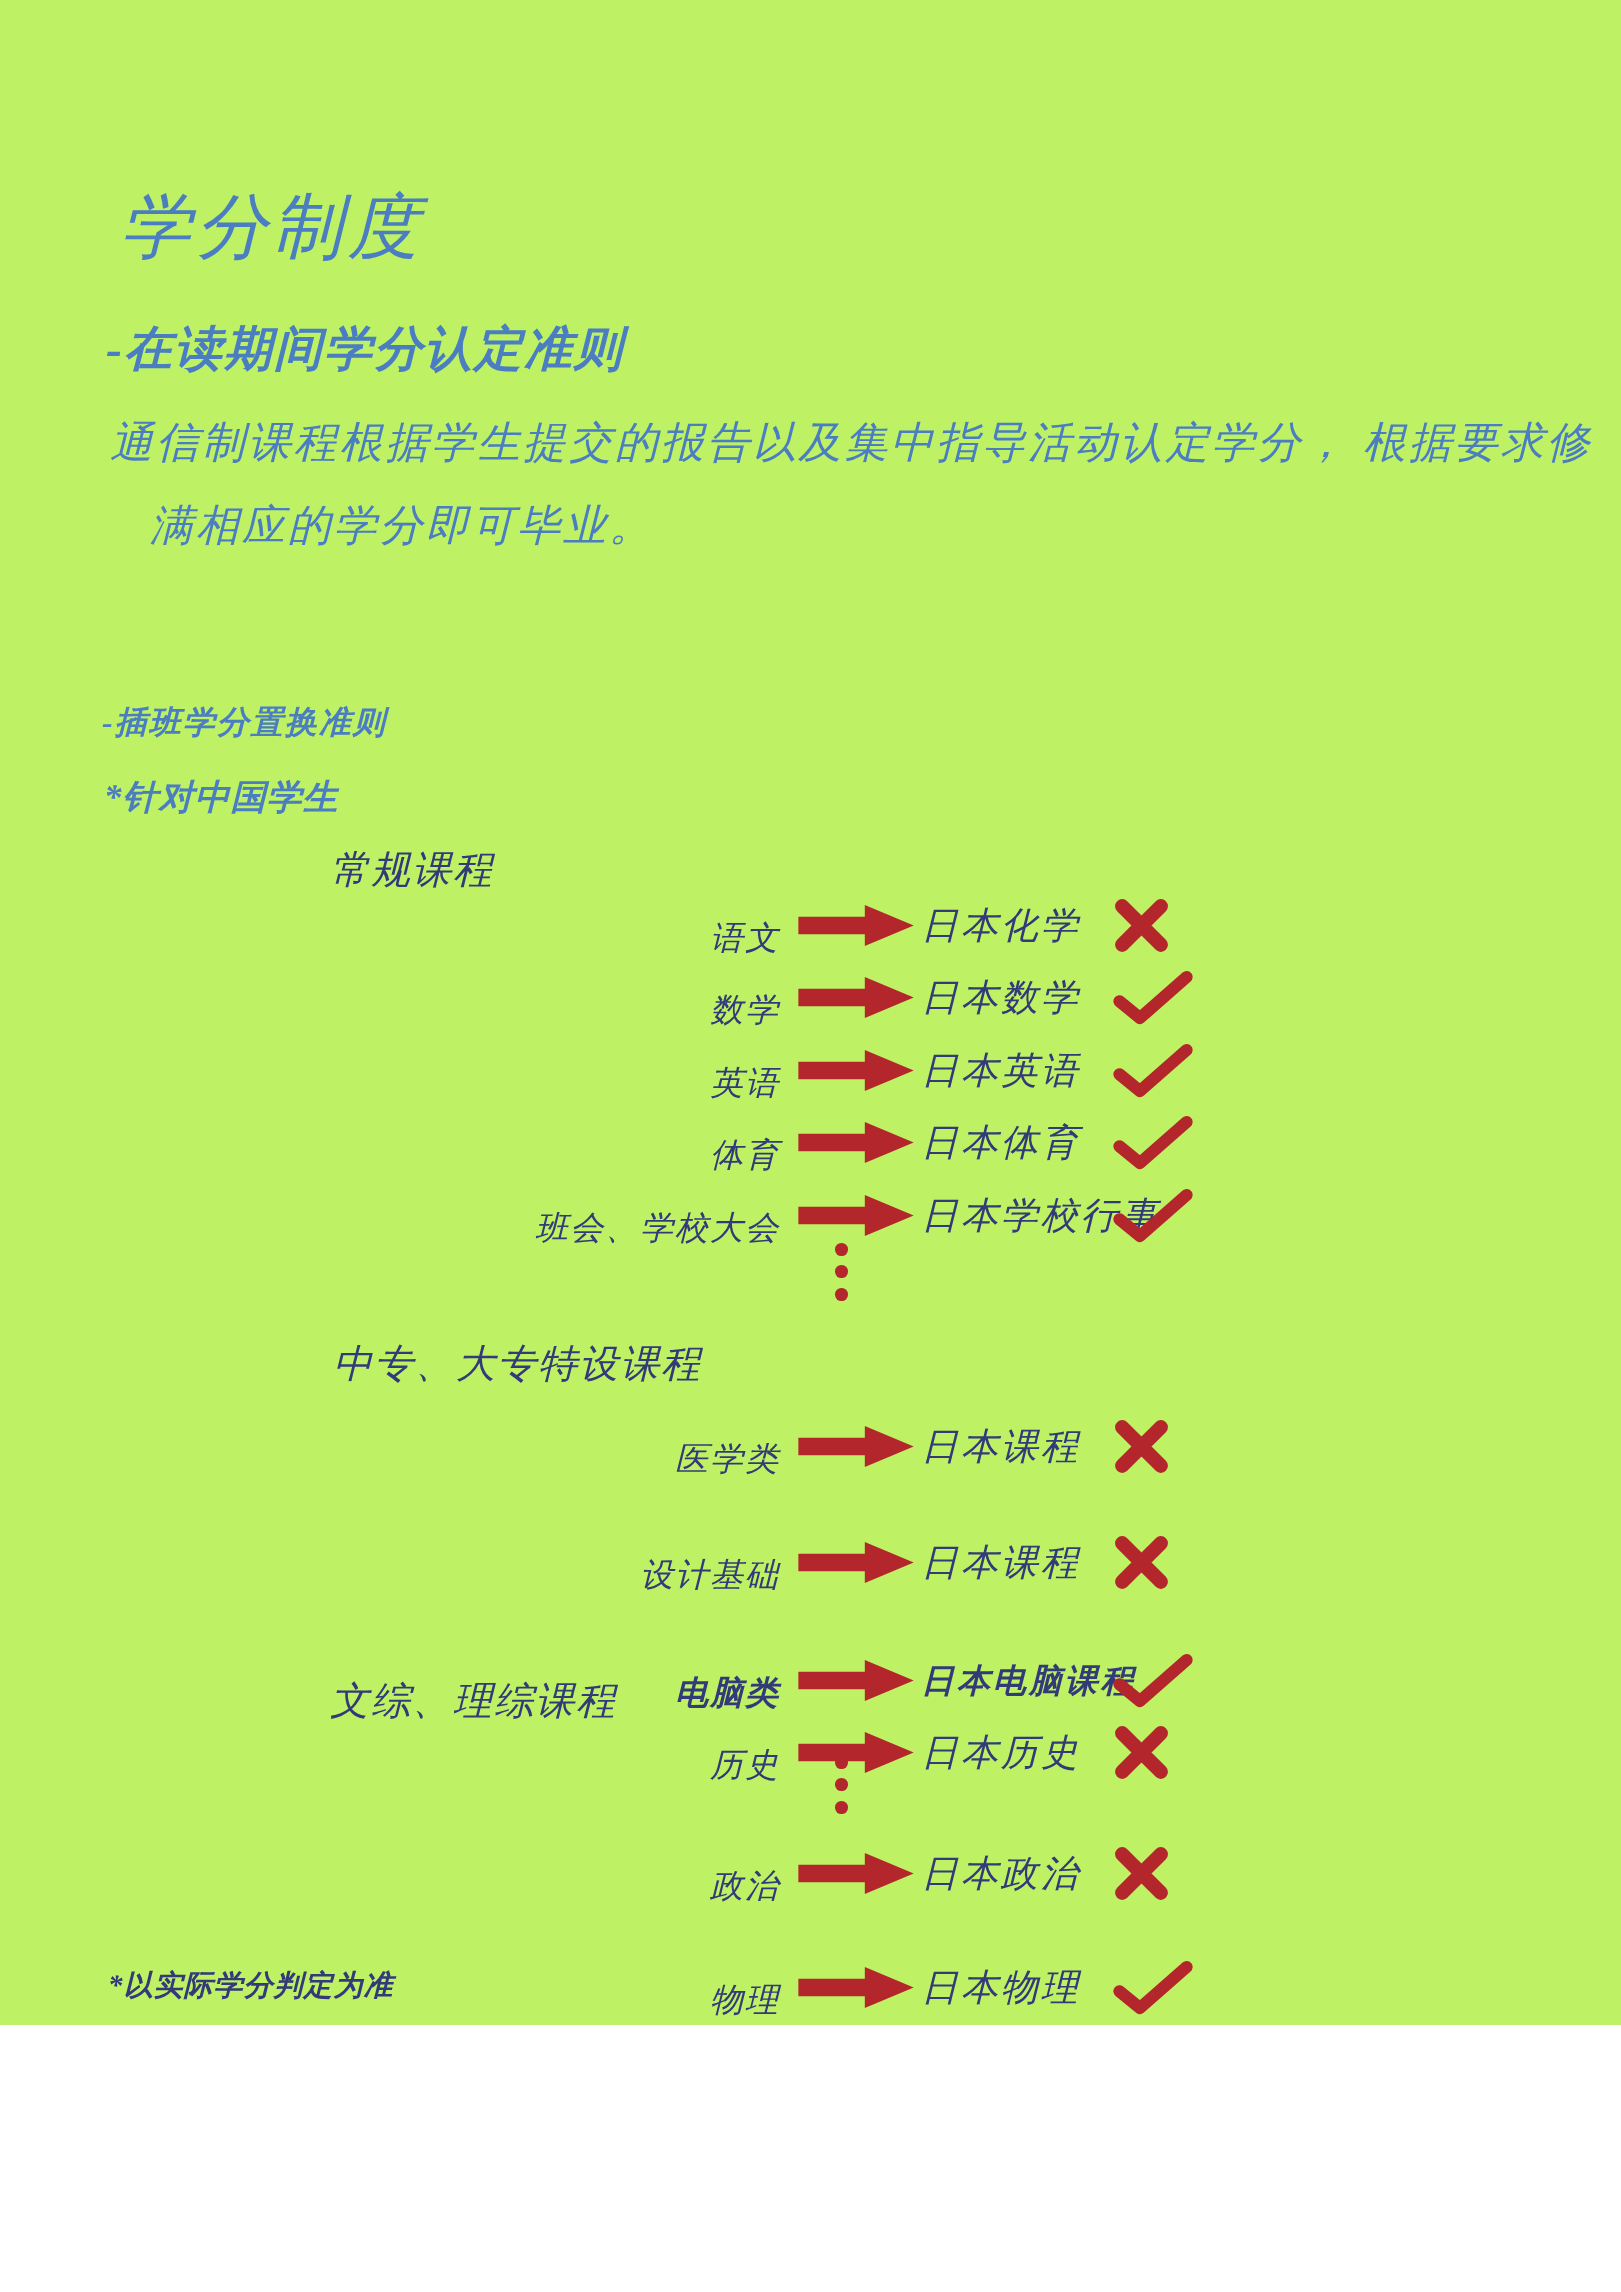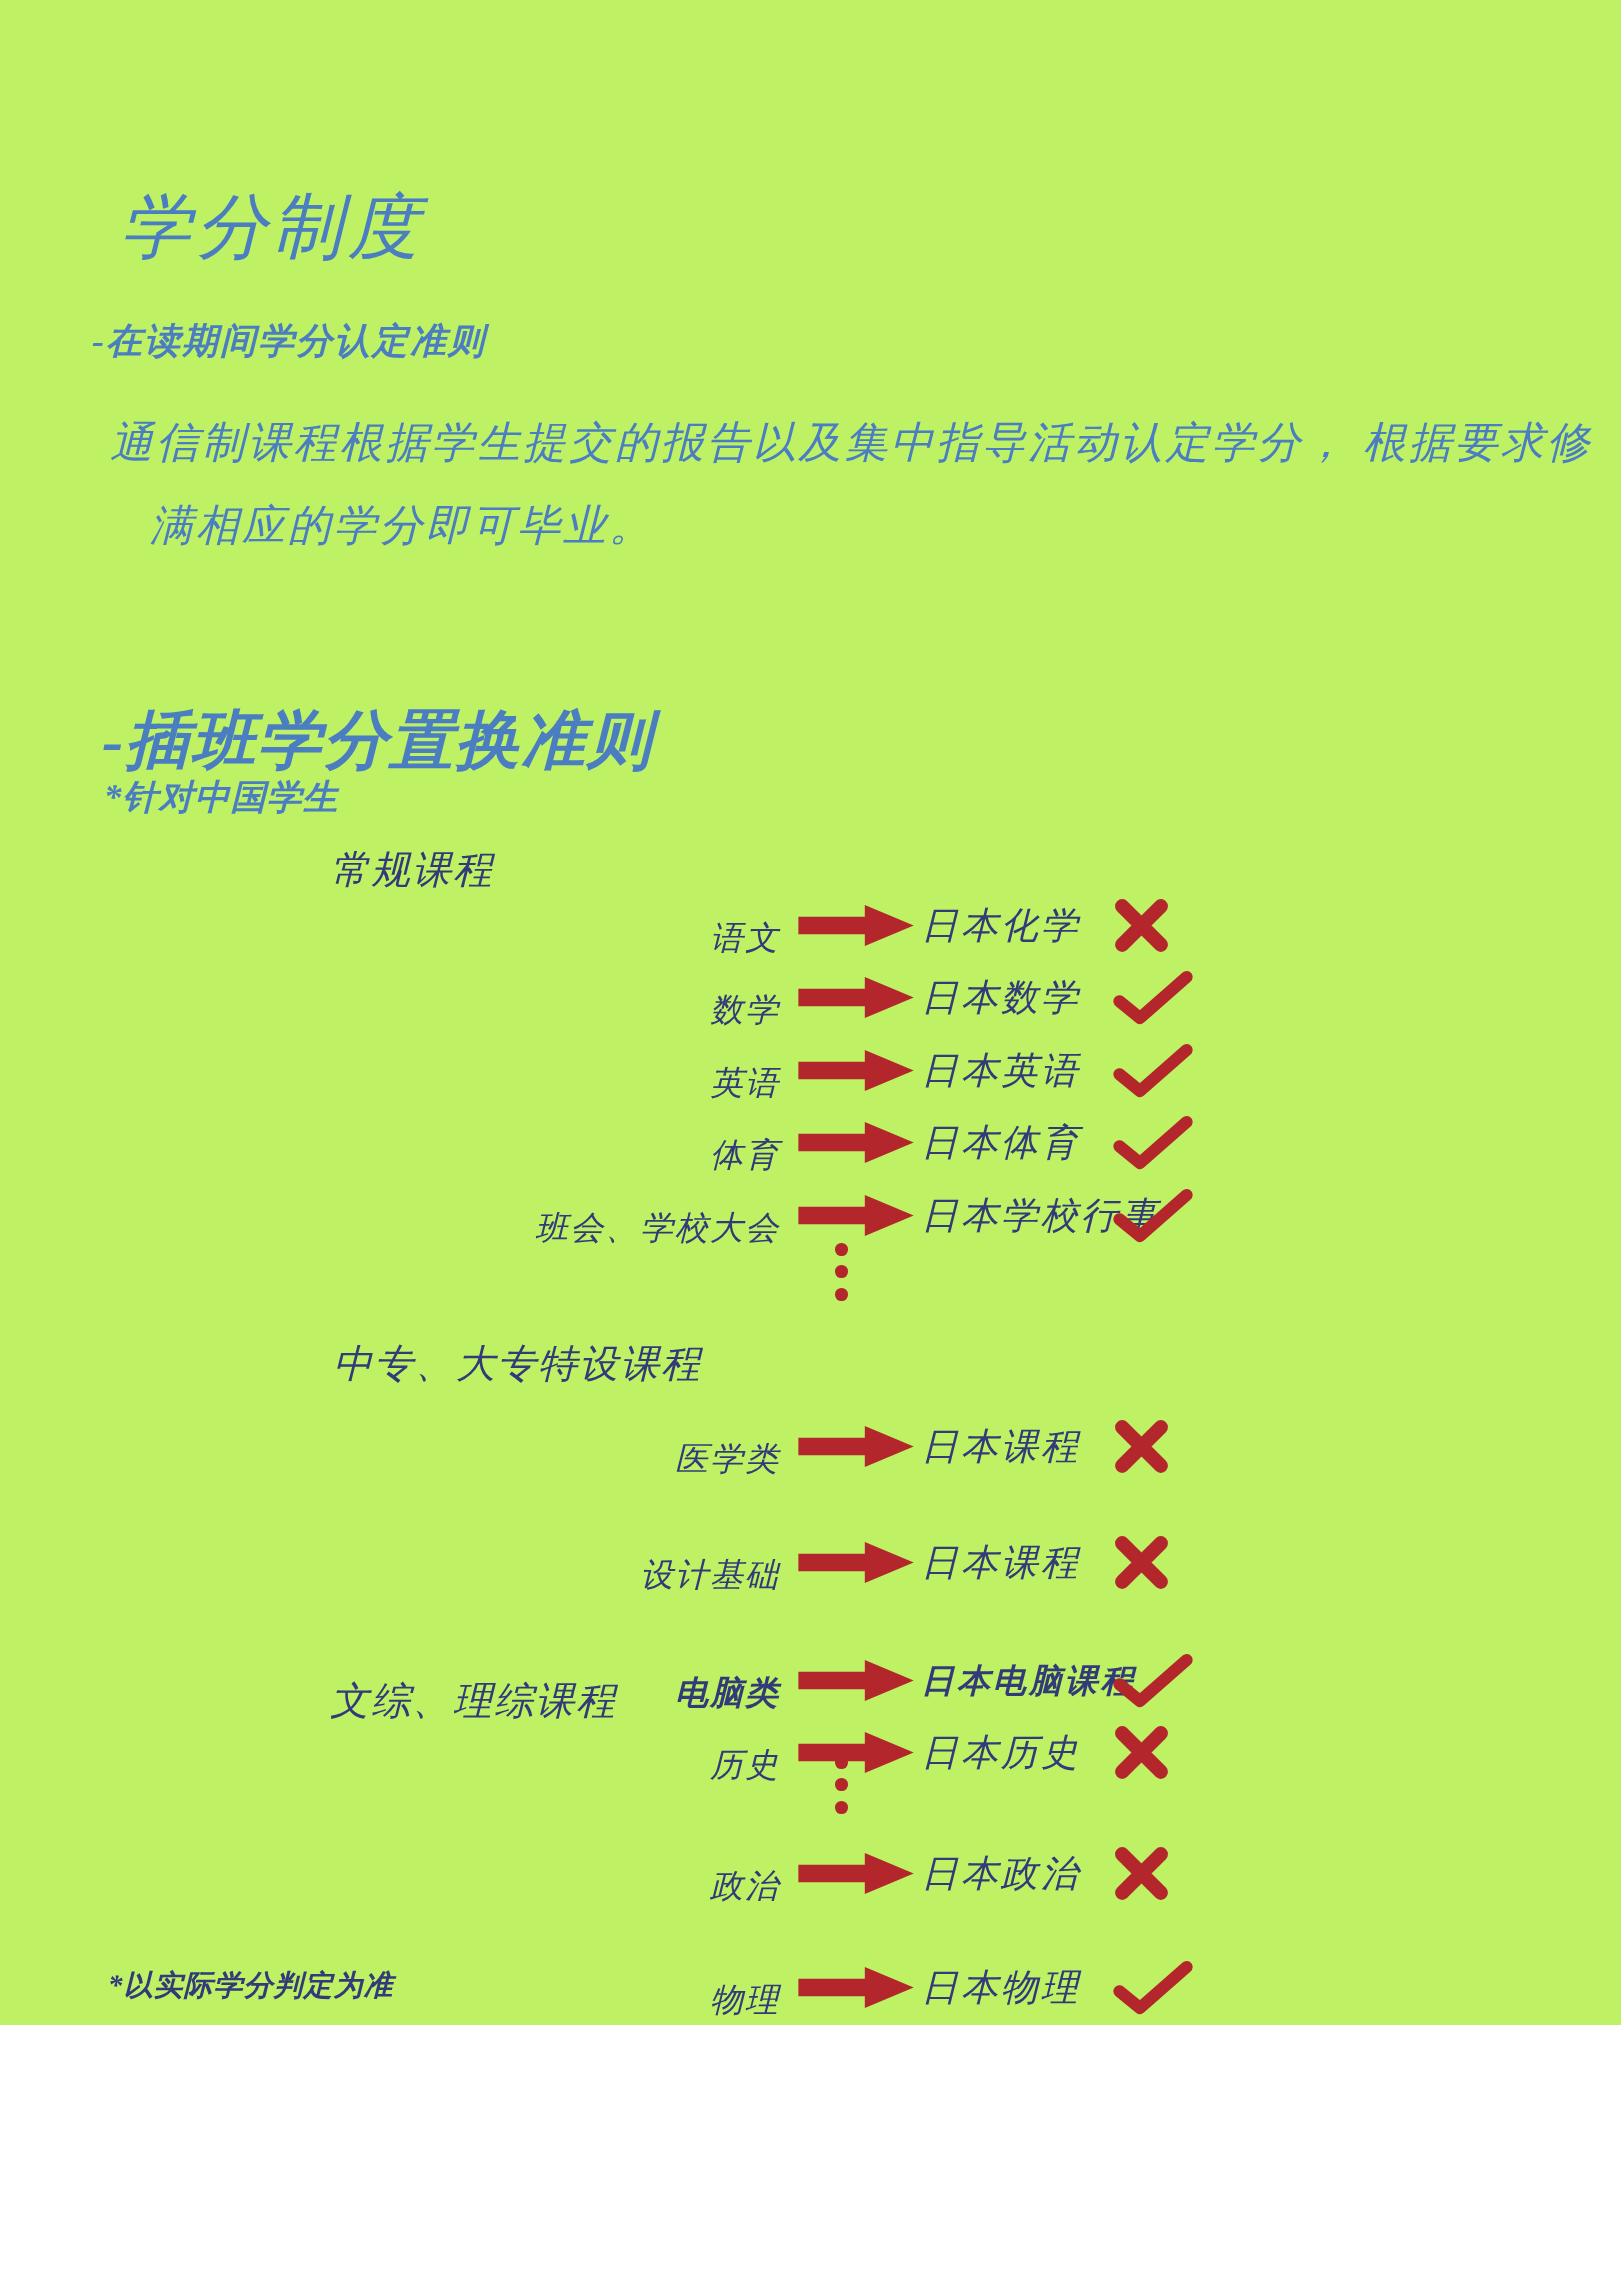--- a/index.html
+++ b/index.html
@@ -21,22 +21,22 @@
   .page-title{
     position:absolute;left:120px;top:188px;
     font-size:71px;font-weight:400;line-height:1.1;
     color:var(--heading-blue);letter-spacing:4.9px;
   }
   .sec-heading{
     position:absolute;
     font-weight:700;color:var(--heading-blue);
     line-height:1.15;
   }
-  .sec1-heading{left:92px;top:321px;font-size:36px;letter-spacing:2px;}
-  .sec2-heading{left:102px;top:704px;font-size:64px;letter-spacing:2px;text-align:center;}
+  .sec1-heading{left:106px;top:321px;font-size:48px;letter-spacing:2px;}
+  .sec2-heading{left:102px;top:704px;font-size:32px;letter-spacing:2px;text-align:center;}
   .subnote{
     position:absolute;left:104px;top:774px;
     font-size:35px;font-weight:700;color:var(--heading-blue);letter-spacing:1px;
   }
   .para{
     position:absolute;left:110px;
     font-size:43px;color:var(--heading-blue);
     letter-spacing:2.9px;white-space:pre;
   }
   .para.line1{top:414px;}

